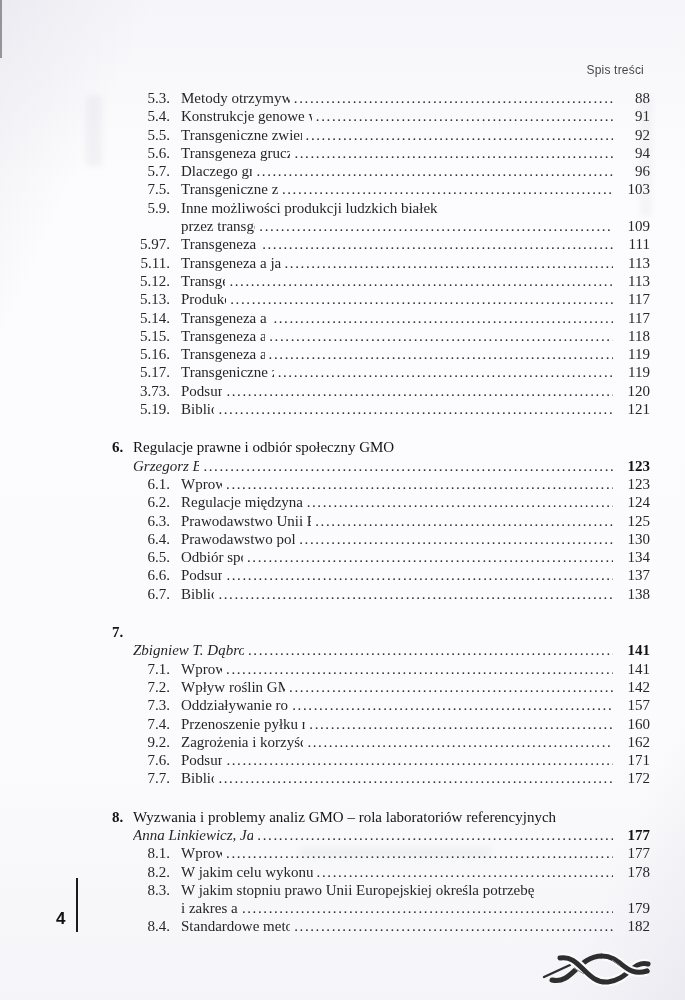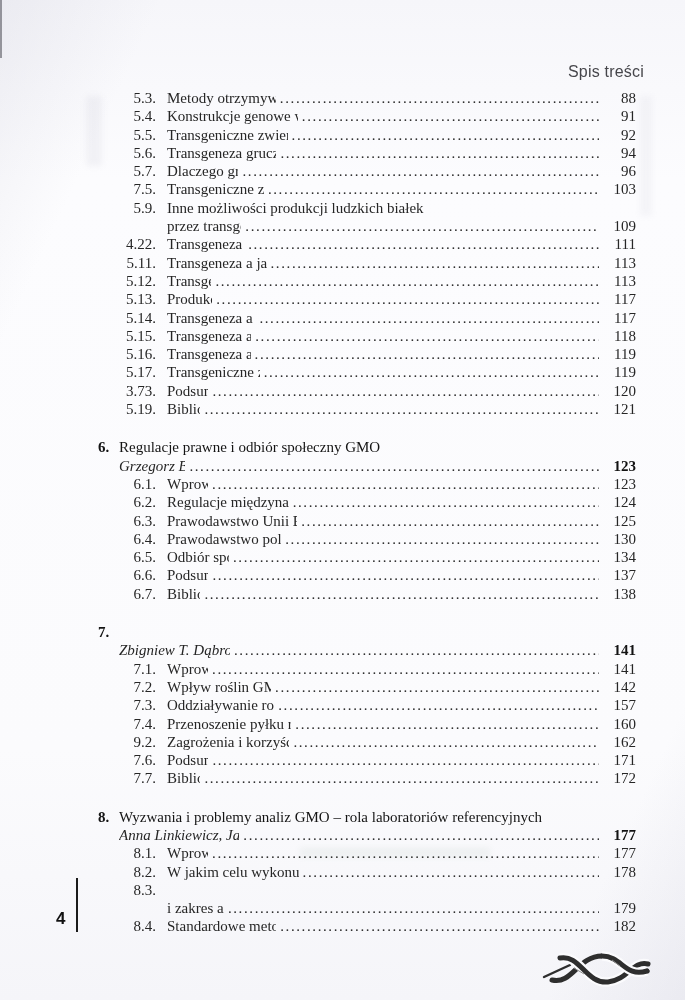--- a/index.html
+++ b/index.html
@@ -14,25 +14,25 @@
       linear-gradient(180deg, #f6f6fa 0%, #fcfcfe 18%, #fbfbfd 75%, #f5f5f9 100%);
     overflow:hidden;
     font-family:"Liberation Serif", serif;
     color:#262626;
   }
 
   
   .header {
     position:absolute; top:63px; right:41px;
     font-family:"Liberation Sans", sans-serif;
-    font-size:16px; color:#46464b; letter-spacing:.2px;
-  }
-
-  
-  .toc { position:absolute; left:98px; top:89px; width:538px; }
+    font-size:12px; color:#46464b; letter-spacing:.2px;
+  }
+
+  
+  .toc { position:absolute; left:112px; top:89px; width:538px; }
   .section { margin-top:20px; }
   .section:first-child { margin-top:0; }
 
   .row {
     display:flex; align-items:baseline;
     line-height:18.3px; font-size:15px;
     white-space:nowrap;
   }
   .num  { flex:none; width:58px; padding-right:11px; text-align:right; }
   .title{ flex:0 1 auto; overflow:hidden; }
@@ -118,21 +118,21 @@
           <span class="num">5.9.</span>
           <span class="title">Inne możliwości produkcji ludzkich białek</span>
         </div>
         <div class="row">
           <span class="num"></span>
           <span class="title">przez transgeniczne zwierzęta</span>
           <span class="leader">................................................................................................................................................................</span>
           <span class="pg">109</span>
         </div>
         <div class="row">
-          <span class="num">4.22.</span>
+          <span class="num">5.97.</span>
           <span class="title">Transgeneza a produkcja mięsa</span>
           <span class="leader">................................................................................................................................................................</span>
           <span class="pg">111</span>
         </div>
         <div class="row">
           <span class="num">5.11.</span>
           <span class="title">Transgeneza a jakość tłuszczu zwierzęcego</span>
           <span class="leader">................................................................................................................................................................</span>
           <span class="pg">113</span>
         </div>
@@ -307,20 +307,21 @@
           <span class="pg">177</span>
         </div>
         <div class="row">
           <span class="num">8.2.</span>
           <span class="title">W jakim celu wykonuje się analizy modyfikacji genetycznych?</span>
           <span class="leader">................................................................................................................................................................</span>
           <span class="pg">178</span>
         </div>
         <div class="row">
           <span class="num">8.3.</span>
+          <span class="title">W jakim stopniu prawo Unii Europejskiej określa potrzebę</span>
         </div>
         <div class="row">
           <span class="num"></span>
           <span class="title">i zakres analiz GMO?</span>
           <span class="leader">................................................................................................................................................................</span>
           <span class="pg">179</span>
         </div>
         <div class="row">
           <span class="num">8.4.</span>
           <span class="title">Standardowe metody analiz żywności i pasz GM</span>

